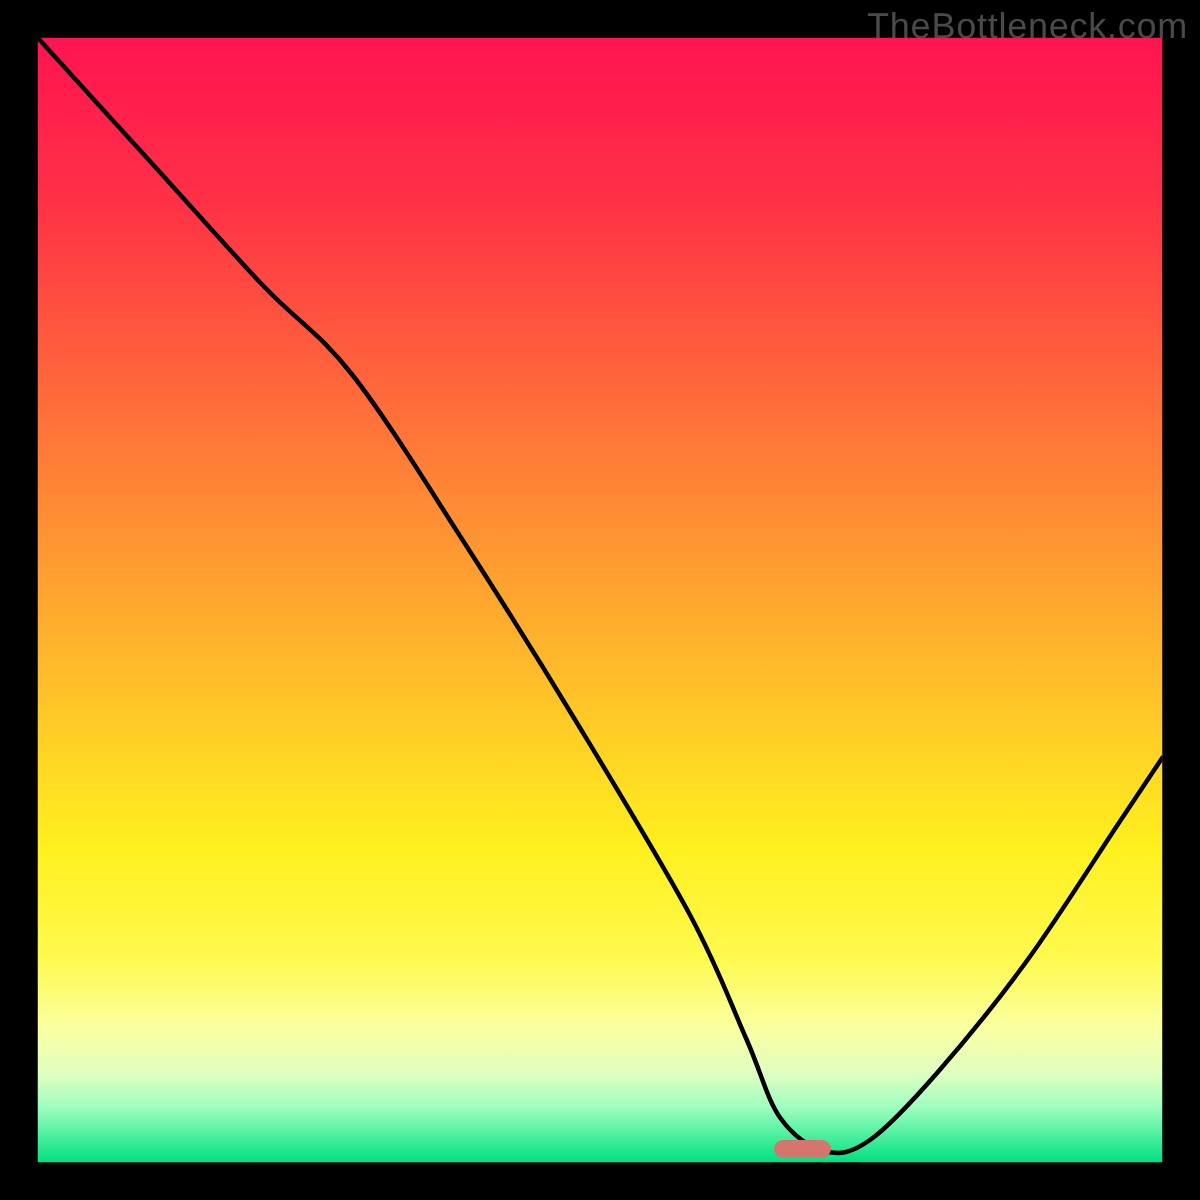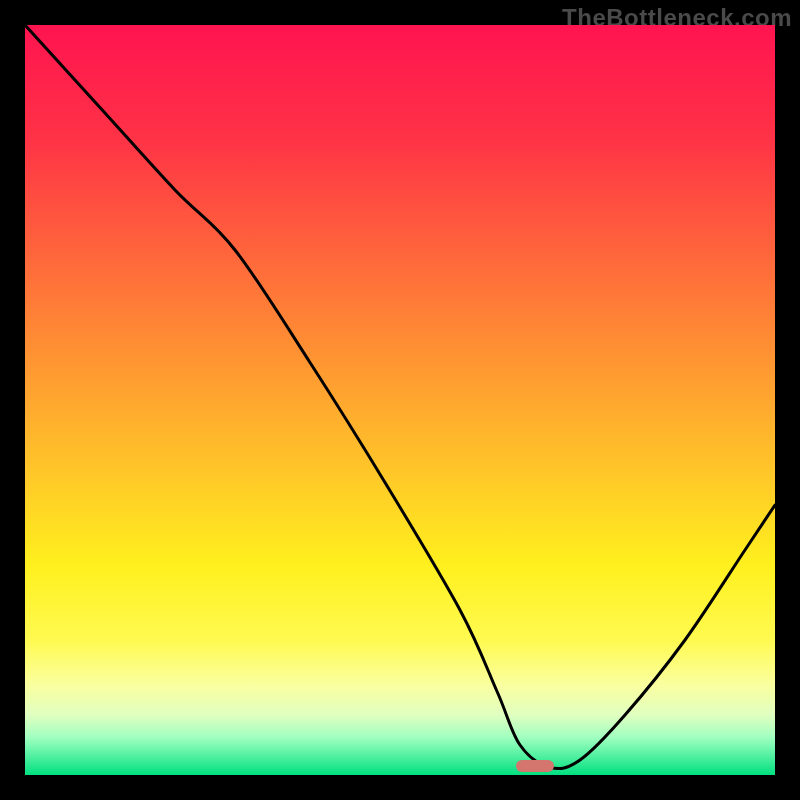--- a/index.html
+++ b/index.html
@@ -23,21 +23,21 @@
     height: 750px;
   }
   svg {
     display: block;
   }
   .watermark {
     position: absolute;
     top: 4px;
     right: 8px;
     font-size: 24px;
-    font-weight: 700;
+    font-weight: 400;
     color: #4a4a4a;
     letter-spacing: 0.5px;
   }
 </style>
 </head>
 <body>
 
 <div class="container">
   <div class="watermark">TheBottleneck.com</div>
 

